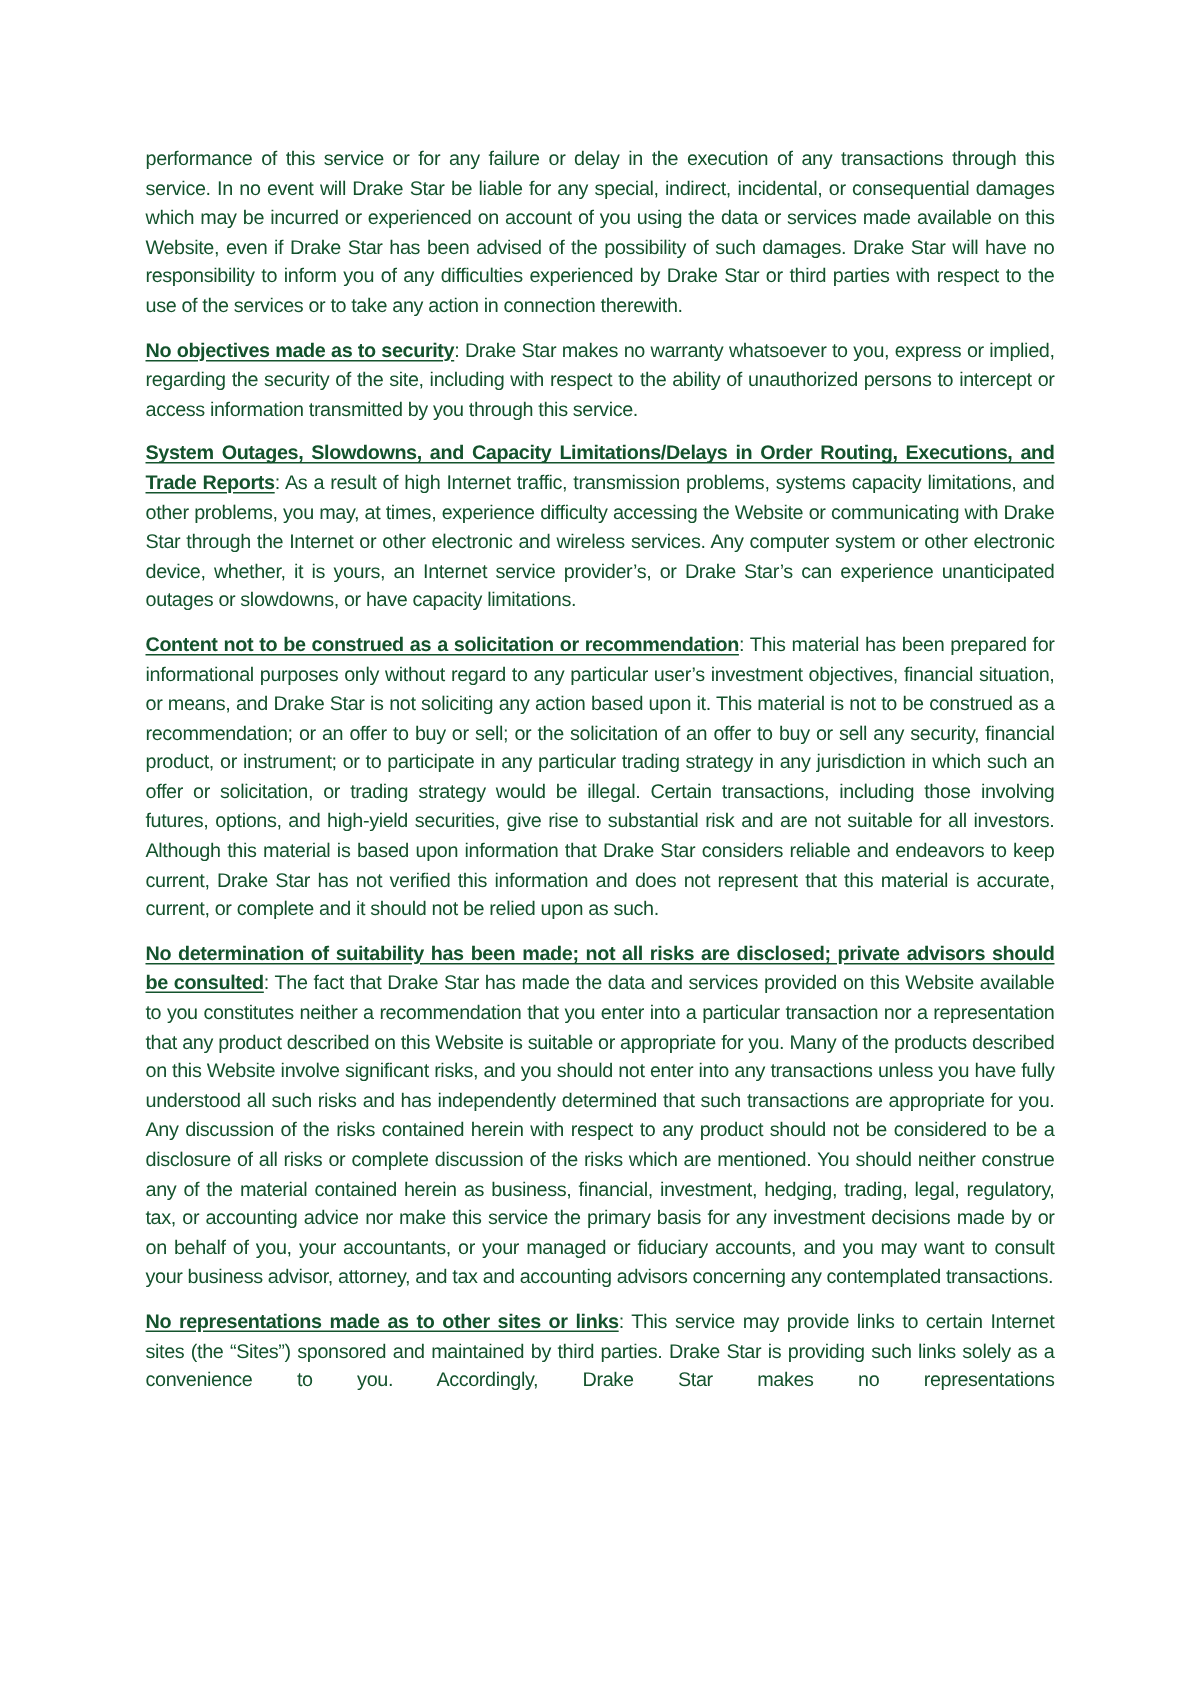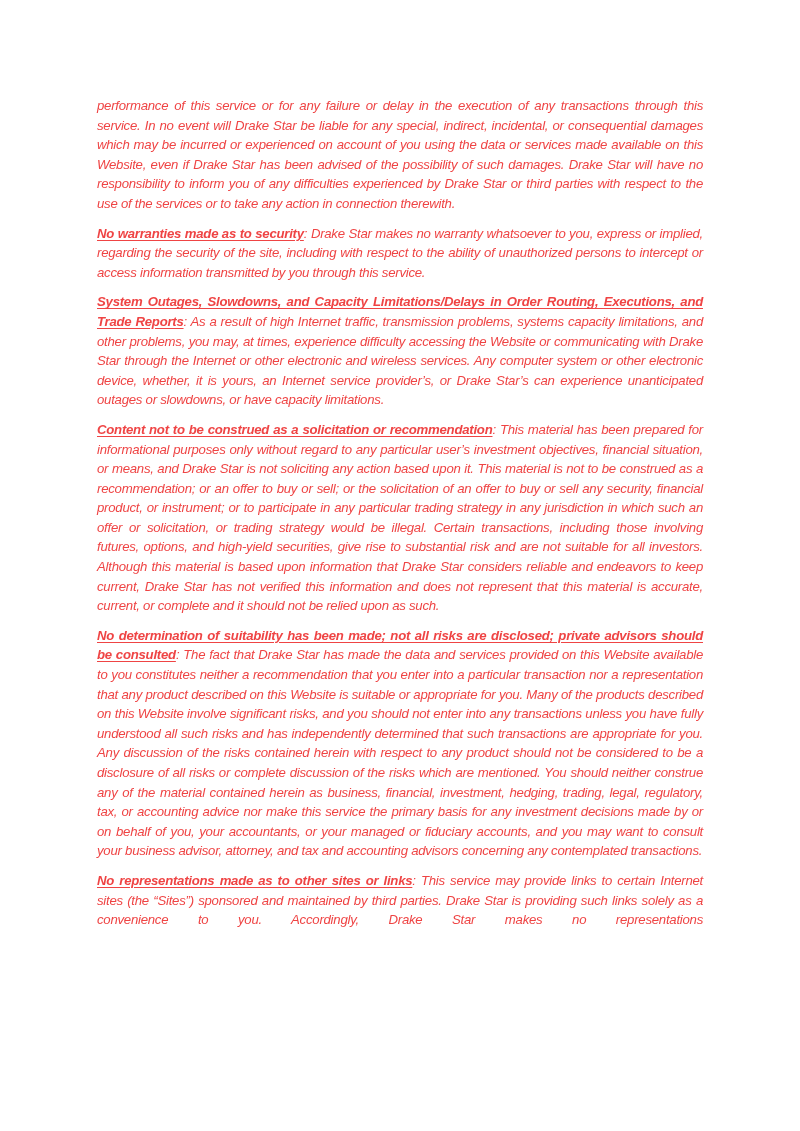--- a/index.html
+++ b/index.html
@@ -5,43 +5,42 @@
     html, body { margin: 0; padding: 0; background: #ffffff; }
     body { width: 800px; height: 1131px; position: relative; overflow: hidden; }
     .page {
       position: absolute;
       left: 97px;
       top: 96px;
       width: 606px;
       font-family: "Liberation Sans", sans-serif;
       font-size: 13.2px;
       line-height: 19.6px;
-      color: #ef4444;
+      color: #14532d;
       letter-spacing: -0.25px;
       word-spacing: 0px;
-      font-style: italic;
     }
     .para {
       margin: 0 0 10px 0;
       text-align: justify;
       text-align-last: left;
     }
     .heading {
       font-weight: bold;
       text-decoration: underline;
       text-underline-offset: 2px;
     }
   </style>
 </head>
 <body>
 
 <div class="page">
   <p class="para"><span>performance of this service or for any failure or delay in the execution of any transactions through this service. In no event will Drake Star be liable for any special, indirect, incidental, or consequential damages which may be incurred or experienced on account of you using the data or services made available on this Website, even if Drake Star has been advised of the possibility of such damages. Drake Star will have no responsibility to inform you of any difficulties experienced by Drake Star or third parties with respect to the use of the services or to take any action in connection therewith.</span></p>
 
-  <p class="para"><span class="heading">No warranties made as to security</span><span>: </span><span>Drake Star makes no warranty whatsoever to you, express or implied, regarding the security of the site, including with respect to the ability of unauthorized persons to intercept or access information transmitted by you through this service.</span></p>
+  <p class="para"><span class="heading">No objectives made as to security</span><span>: </span><span>Drake Star makes no warranty whatsoever to you, express or implied, regarding the security of the site, including with respect to the ability of unauthorized persons to intercept or access information transmitted by you through this service.</span></p>
 
   <p class="para"><span class="heading">System Outages, Slowdowns, and Capacity Limitations/Delays in Order Routing, Executions, and Trade Reports</span><span>: </span><span>As a result of high Internet traffic, transmission problems, systems capacity limitations, and other problems, you may, at times, experience difficulty accessing the Website or communicating with Drake Star through the Internet or other electronic and wireless services. Any computer system or other electronic device, whether, it is yours, an Internet service provider’s, or Drake Star’s can experience unanticipated outages or slowdowns, or have capacity limitations.</span></p>
 
   <p class="para"><span class="heading">Content not to be construed as a solicitation or recommendation</span><span>: </span><span>This material has been prepared for informational purposes only without regard to any particular user’s investment objectives, financial situation, or means, and Drake Star is not soliciting any action based upon it. This material is not to be construed as a recommendation; or an offer to buy or sell; or the solicitation of an offer to buy or sell any security, financial product, or instrument; or to participate in any particular trading strategy in any jurisdiction in which such an offer or solicitation, or trading strategy would be illegal. Certain transactions, including those involving futures, options, and high-yield securities, give rise to substantial risk and are not suitable for all investors. Although this material is based upon information that Drake Star considers reliable and endeavors to keep current, Drake Star has not verified this information and does not represent that this material is accurate, current, or complete and it should not be relied upon as such.</span></p>
 
   <p class="para"><span class="heading">No determination of suitability has been made; not all risks are disclosed; private advisors should be consulted</span><span>: </span><span>The fact that Drake Star has made the data and services provided on this Website available to you constitutes neither a recommendation that you enter into a particular transaction nor a representation that any product described on this Website is suitable or appropriate for you. Many of the products described on this Website involve significant risks, and you should not enter into any transactions unless you have fully understood all such risks and has independently determined that such transactions are appropriate for you. Any discussion of the risks contained herein with respect to any product should not be considered to be a disclosure of all risks or complete discussion of the risks which are mentioned. You should neither construe any of the material contained herein as business, financial, investment, hedging, trading, legal, regulatory, tax, or accounting advice nor make this service the primary basis for any investment decisions made by or on behalf of you, your accountants, or your managed or fiduciary accounts, and you may want to consult your business advisor, attorney, and tax and accounting advisors concerning any contemplated transactions.</span></p>
 
   <p class="para" style="text-align-last: justify;"><span class="heading">No representations made as to other sites or links</span><span>: </span><span>This service may provide links to certain Internet sites (the “Sites”) sponsored and maintained by third parties. Drake Star is providing such links solely as a convenience to you. Accordingly, Drake Star makes no representations</span></p>
 </div>
 

